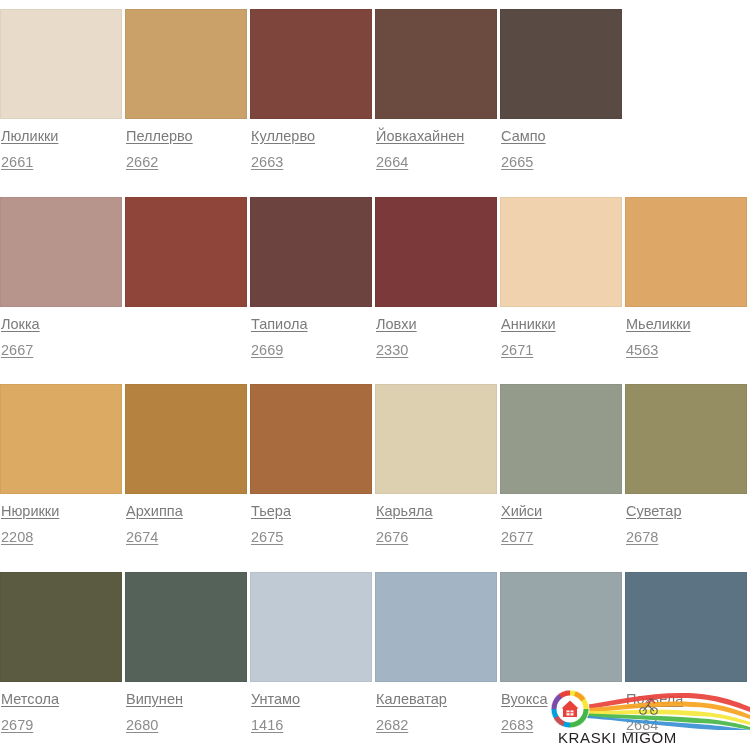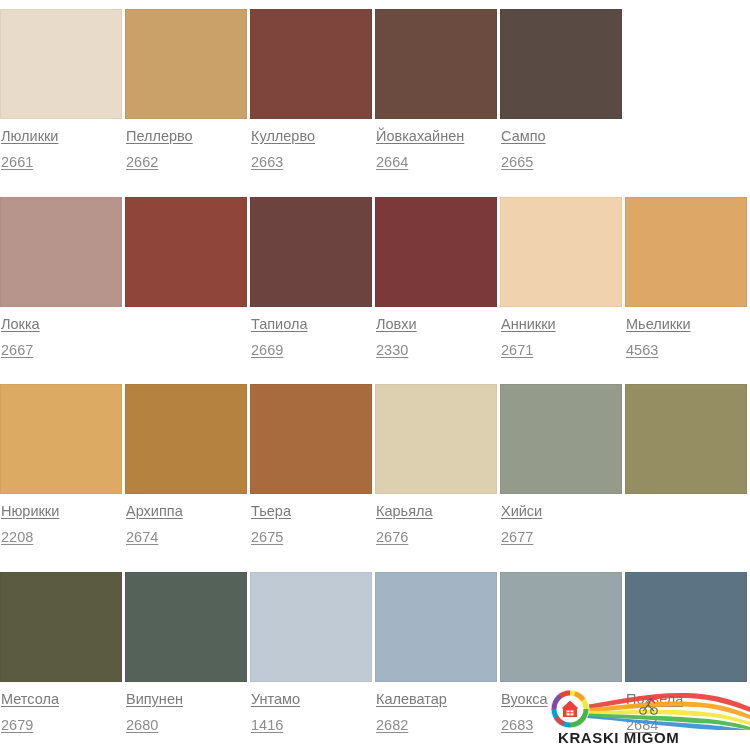--- a/index.html
+++ b/index.html
@@ -93,21 +93,21 @@
     height: 60px;
     pointer-events: none;
   }
   #watermark svg { display: block; }
   .wm-text {
     position: absolute;
     left: 10px;
     top: 39px;
     font-family: "Liberation Sans", sans-serif;
     font-size: 15px;
-    font-weight: bold;
+    font-weight: normal;
     letter-spacing: 0.6px;
     color: #231f20;
     white-space: nowrap;
   }
 </style>
 </head>
 <body>
 
 <div id="palette">
     <div class="palette-row">
@@ -218,20 +218,24 @@
       </div>
       <div class="swatch-cell">
         <div class="swatch-chip" style="background: rgb(149, 155, 138);"></div>
         <div class="swatch-meta">
           <a class="swatch-name">Хийси</a>
           <a class="swatch-code">2677</a>
         </div>
       </div>
       <div class="swatch-cell">
         <div class="swatch-chip" style="background: rgb(149, 142, 98);"></div>
+        <div class="swatch-meta">
+          <a class="swatch-name">Суветар</a>
+          <a class="swatch-code">2678</a>
+        </div>
       </div>
     </div>
     <div class="palette-row last-row">
       <div class="swatch-cell">
         <div class="swatch-chip" style="background: rgb(91, 91, 66);"></div>
         <div class="swatch-meta">
           <a class="swatch-name">Метсола</a>
           <a class="swatch-code">2679</a>
         </div>
       </div>

